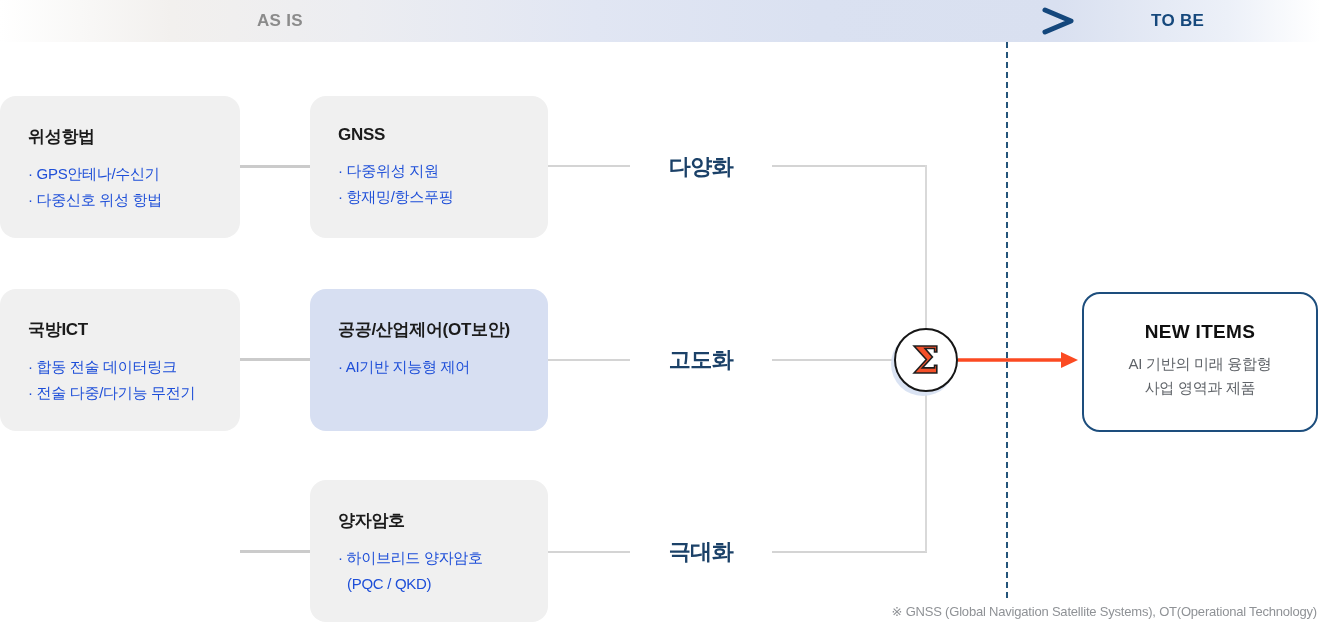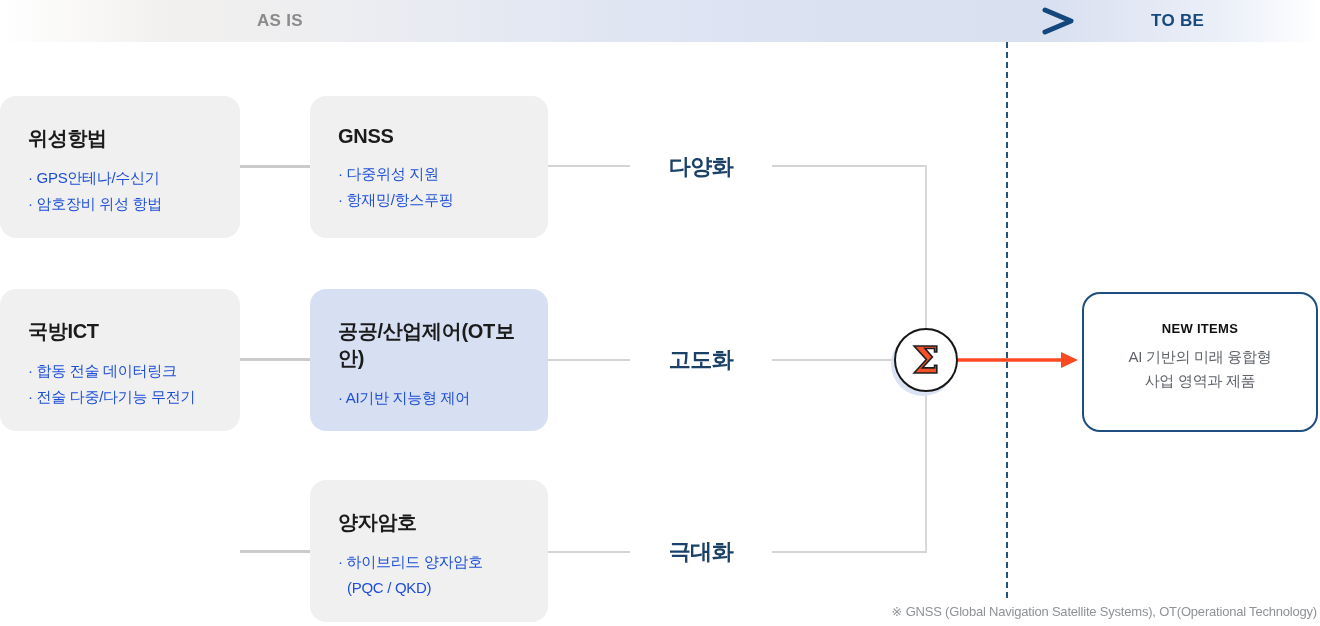--- a/index.html
+++ b/index.html
@@ -17,21 +17,21 @@
 
   
   .dashline { position:absolute; left:1006px; top:42px; height:556px; width:0;
     border-left:2px dashed #24547a; }
 
   
   .card { position:absolute; width:240px; height:142px; border-radius:16px; background:#f0f0f0;
     box-sizing:border-box; padding:29px 18px 0 28px; }
   .card.mid { left:310px; width:238px; }
   .card.highlight { background:#d7dff2; }
-  .card .title { font-size:20px; font-weight:bold; color:#1b1b1b; letter-spacing:-0.3px; margin-bottom:13px; }
+  .card .title { font-size:17px; font-weight:bold; color:#1b1b1b; letter-spacing:-0.3px; margin-bottom:13px; }
   .card .bullet { font-size:15px; color:#1d4ed8; letter-spacing:-0.3px; line-height:1.72; }
   .card .bullet.cont { padding-left:9px; }
   .row1 { top:96px; } .row2 { top:289px; } .row3 { top:480px; }
 
   
   .h-conn { position:absolute; height:3px; background:#cbcbcb; z-index:1; }
   .h-stub { position:absolute; height:2px; background:#d4d4d4; z-index:1; }
   .v-brace { position:absolute; left:925px; top:165px; width:2px; height:387px; background:#d9d9d9; z-index:1; }
 
   
@@ -45,21 +45,21 @@
     box-shadow:-3px 4px 0 0 rgba(214,224,242,.9); }
   .sigma .glyph { font-family:"DejaVu Serif","Liberation Serif",serif; font-weight:bold;
     font-size:38px; line-height:1; color:#f4502a; -webkit-text-stroke:1.6px #1d1d1d; }
 
   .orange-arrow { position:absolute; left:956px; top:344px; width:126px; height:32px; z-index:4; }
 
   
   .result { position:absolute; left:1082px; top:292px; width:236px; height:140px; background:#fff;
     border:2px solid #1d4e7d; border-radius:18px; box-sizing:border-box; text-align:center;
     padding-top:27px; z-index:2; }
-  .result .r-title { font-size:13px; font-weight:bold; color:#101010; letter-spacing:.3px; margin-bottom:9px; }
+  .result .r-title { font-size:19px; font-weight:bold; color:#101010; letter-spacing:.3px; margin-bottom:9px; }
   .result .r-line { font-size:15px; color:#5f6368; letter-spacing:-0.3px; line-height:1.6; }
 
   
   .footnote { position:absolute; right:3px; top:604px; font-size:13px; color:#8f9296;
     letter-spacing:-0.2px; white-space:nowrap; }
 </style>
 </head>
 <body>
 
 <div class="stage">
@@ -92,21 +92,21 @@
   <div class="h-stub" style="left:548px;top:551px;width:82px;"></div>
 
   <div class="h-stub" style="left:772px;top:165px;width:155px;"></div>
   <div class="h-stub" style="left:772px;top:359px;width:124px;"></div>
   <div class="h-stub" style="left:772px;top:551px;width:155px;"></div>
   <div class="v-brace"></div>
 
   <div class="card row1">
     <div class="title">위성항법</div>
     <div class="bullet">· GPS안테나/수신기</div>
-    <div class="bullet">· 암호장비 위성 항법</div>
+    <div class="bullet">· 다중신호 위성 항법</div>
   </div>
   <div class="card row2">
     <div class="title">국방ICT</div>
     <div class="bullet">· 합동 전술 데이터링크</div>
     <div class="bullet">· 전술 다중/다기능 무전기</div>
   </div>
 
   <div class="card mid row1">
     <div class="title">GNSS</div>
     <div class="bullet">· 다중위성 지원</div>

